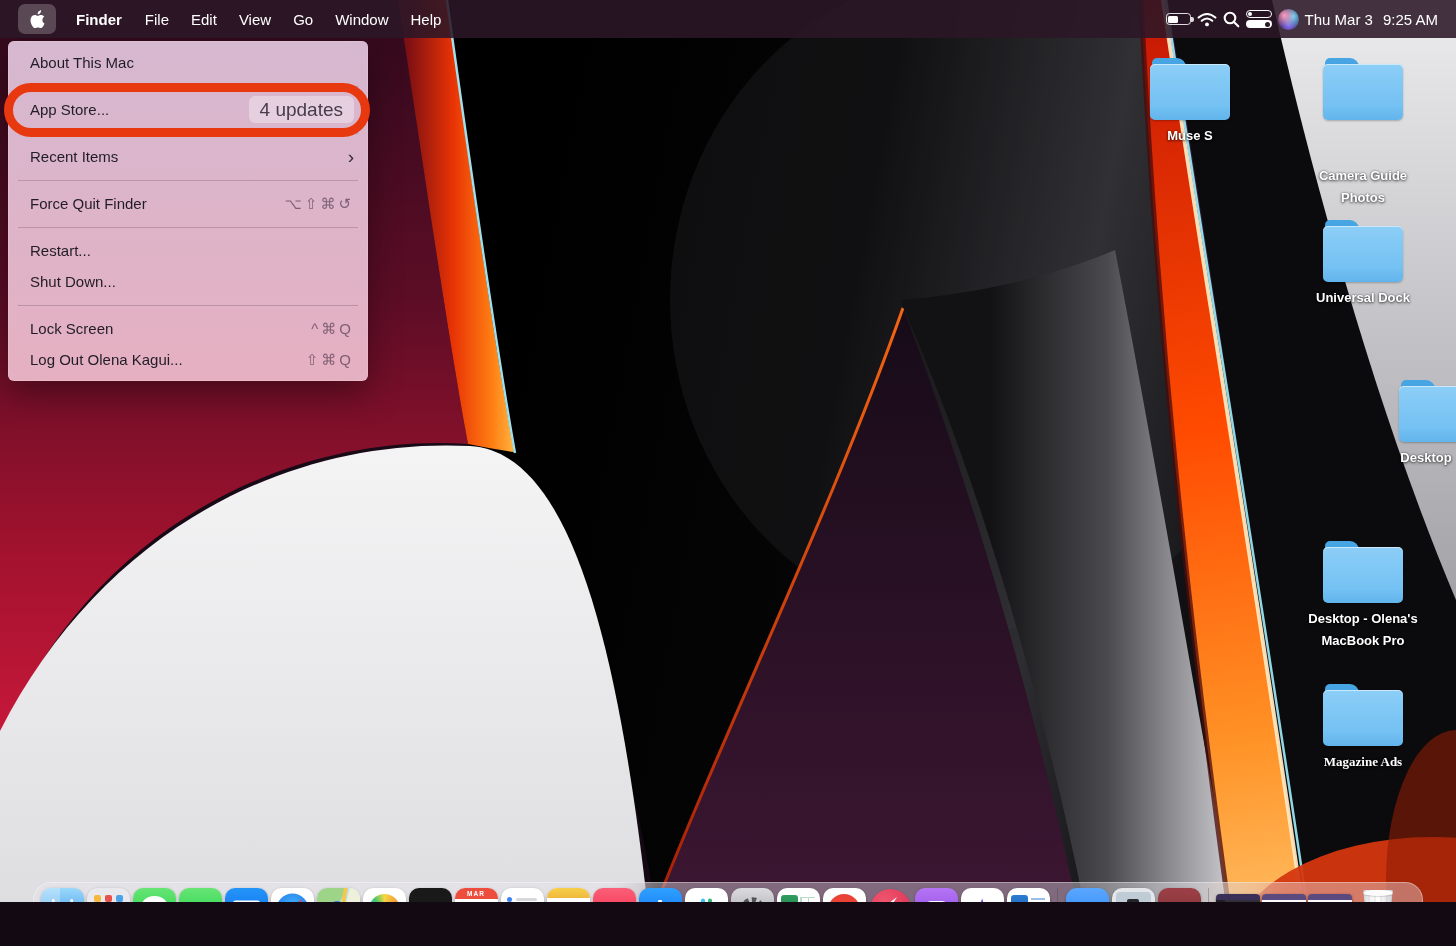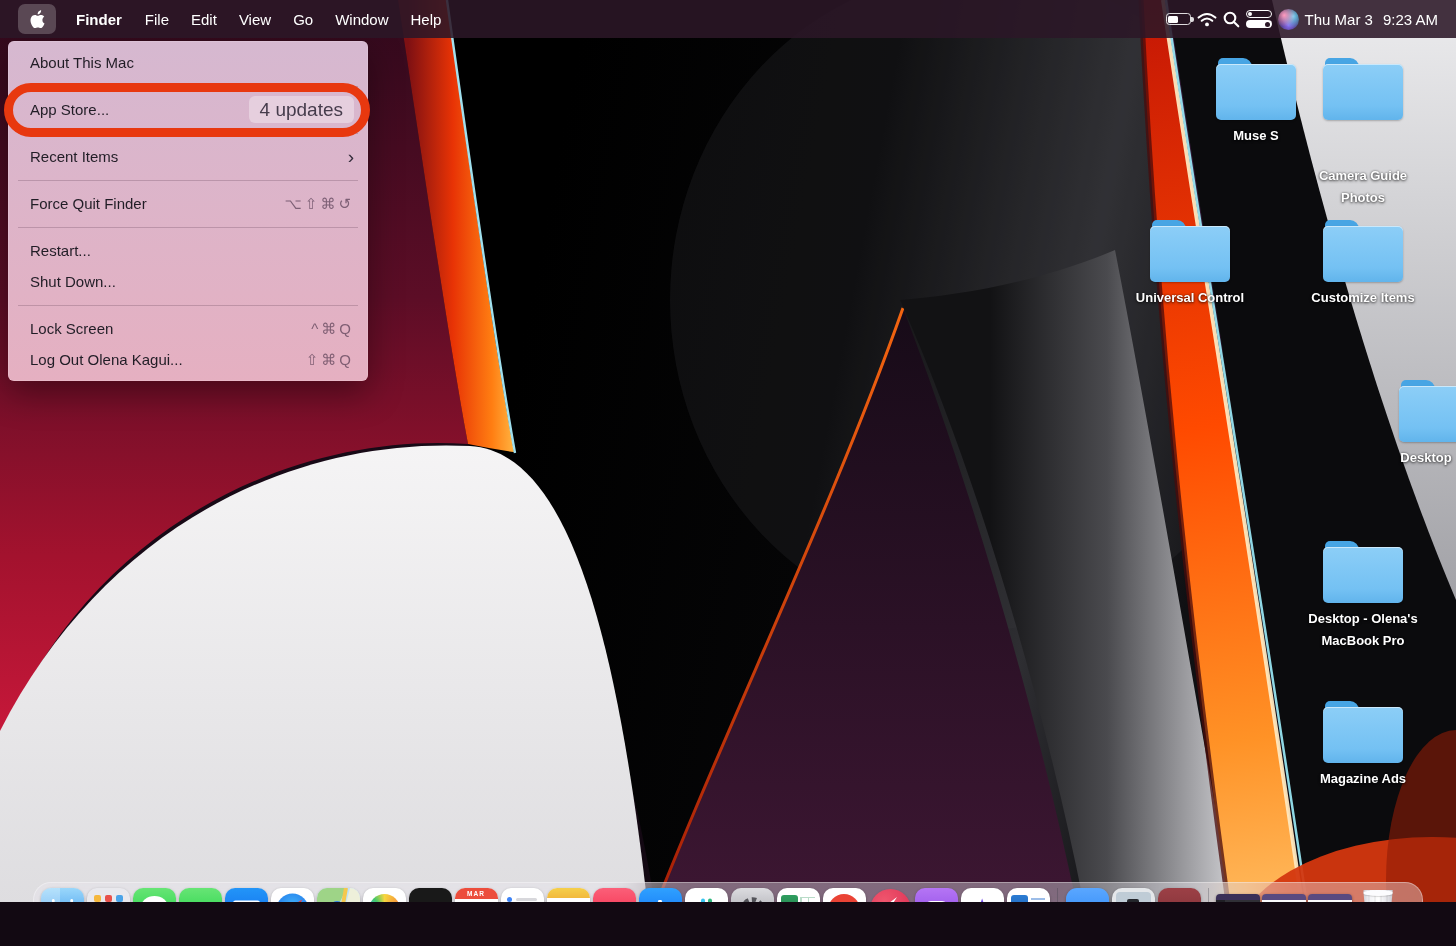--- a/index.html
+++ b/index.html
@@ -44,23 +44,23 @@
     padding:2.5px 11px; border-radius:6px; letter-spacing:0; }
   .m-sep { height:16px; display:flex; align-items:center; padding:0 10px; }
   .m-sep i { display:block; width:100%; height:1px; background:rgba(70,35,60,0.22); }
 
   
   .annotation-ring { position:absolute; left:4px; top:83px; width:366px; height:54px; z-index:60;
     border:9px solid #E8380F; border-radius:28px; pointer-events:none; }
 
   
   .folder-item { position:absolute; width:130px; display:flex; flex-direction:column; align-items:center; z-index:10; }
-  .f-c1r1{left:1191px;top:58px;} .f-c2r1{left:1298px;top:58px;gap:40px;}
+  .f-c1r1{left:1125px;top:58px;} .f-c2r1{left:1298px;top:58px;gap:40px;}
   .f-c1r2{left:1125px;top:220px;} .f-c2r2{left:1298px;top:220px;}
-  .f-c2r3{left:1374px;top:380px;} .f-c2r4{left:1298px;top:541px;} .f-c2r5{left:1298px;top:701px;}
+  .f-c2r3{left:1374px;top:380px;} .f-c2r4{left:1298px;top:541px;} .f-c2r5{left:1298px;top:684px;font-family:Liberation Serif, serif;}
   .folder { position:relative; width:80px; height:62px; }
   .folder .tab { position:absolute; left:2px; top:0; width:34px; height:14px; background:#47a5e4; border-radius:5px 9px 0 0; }
   .folder .fbody { position:absolute; left:0; top:6px; right:0; bottom:0; border-radius:5px;
     background:linear-gradient(180deg,#8ccef7,#74c1f3 75%,#61b4ec); box-shadow:inset 0 1px 0 rgba(255,255,255,.55), 0 1px 2px rgba(0,0,0,.25); }
   .f-label { margin-top:5px; font-size:13px; font-weight:700; color:#fff; text-align:center; line-height:1.72;
     text-shadow:0 1px 3px rgba(0,0,0,.7), 0 0 2px rgba(0,0,0,.45); display:flex; align-items:center; gap:5px; justify-content:center; flex-wrap:wrap; }
   .f-label .txt { max-width:130px; }
 
   
   .dock { position:absolute; left:33px; top:882px; width:1390px; height:55px; z-index:40;
@@ -273,21 +273,21 @@
         <span class="p p1">
             <i></i>
           </span>
           <span class="p p2">
             <i></i>
           </span>
       </span>
       <span class="siri"></span>
       <span class="clock">
         <span>Thu Mar 3</span>
-        <span>9:23 AM</span>
+        <span>9:25 AM</span>
       </span>
     </div>
   </div>
 
   <div class="menu-panel">
     <div class="mi">
       <span>About This Mac</span>
     </div>
     <div class="m-sep">
         <i></i>
@@ -345,36 +345,27 @@
   </div>
   <div class="folder-item f-c2r1">
     <div class="folder">
         <div class="tab"></div>
         <div class="fbody"></div>
       </div>
     <div class="f-label">
         <span class="txt">Camera Guide Photos</span>
       </div>
   </div>
-  <div class="folder-item f-c1r2">
-    <div class="folder">
-        <div class="tab"></div>
-        <div class="fbody"></div>
-      </div>
-    <div class="f-label">
-        <span class="txt">Universal Control</span>
-      </div>
-  </div>
   <div class="folder-item f-c2r2">
     <div class="folder">
         <div class="tab"></div>
         <div class="fbody"></div>
       </div>
     <div class="f-label">
-        <span class="txt">Customize Items</span>
+        <span class="txt">Universal Dock</span>
       </div>
   </div>
   <div class="folder-item f-c2r3">
     <div class="folder">
         <div class="tab"></div>
         <div class="fbody"></div>
       </div>
     <div class="f-label">
       <span class="txt">Desktop</span>
       <svg width="21" height="15" viewBox="0 0 22 15">

